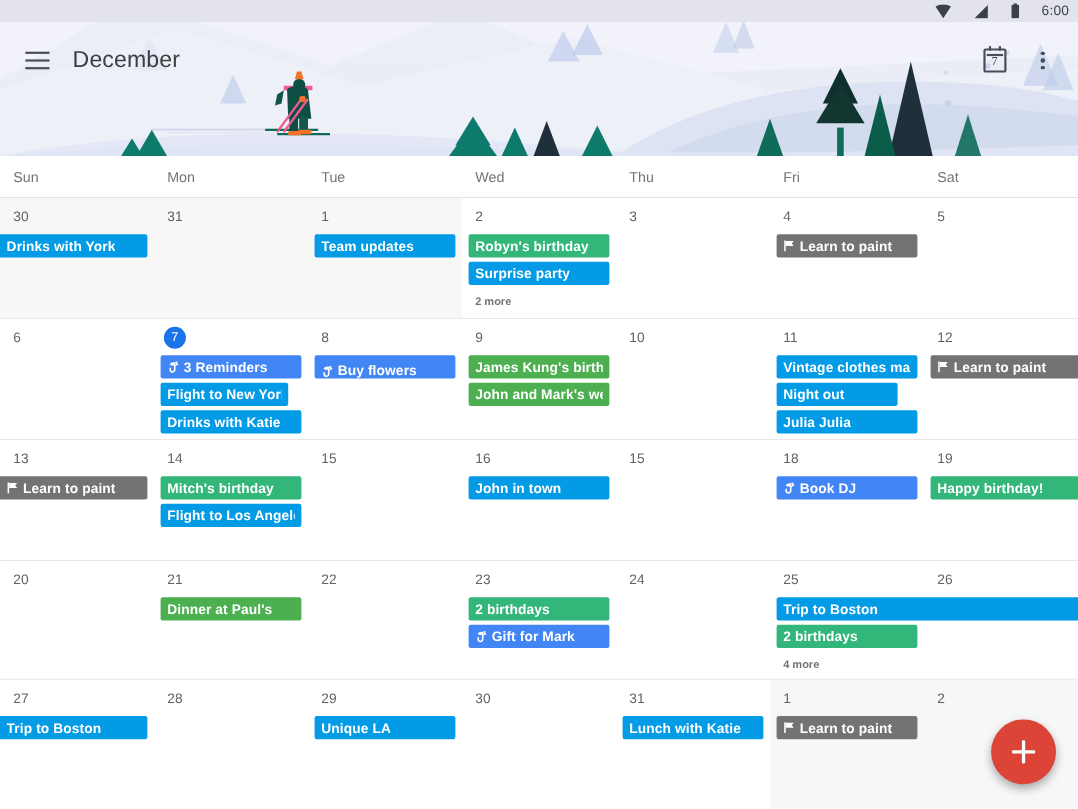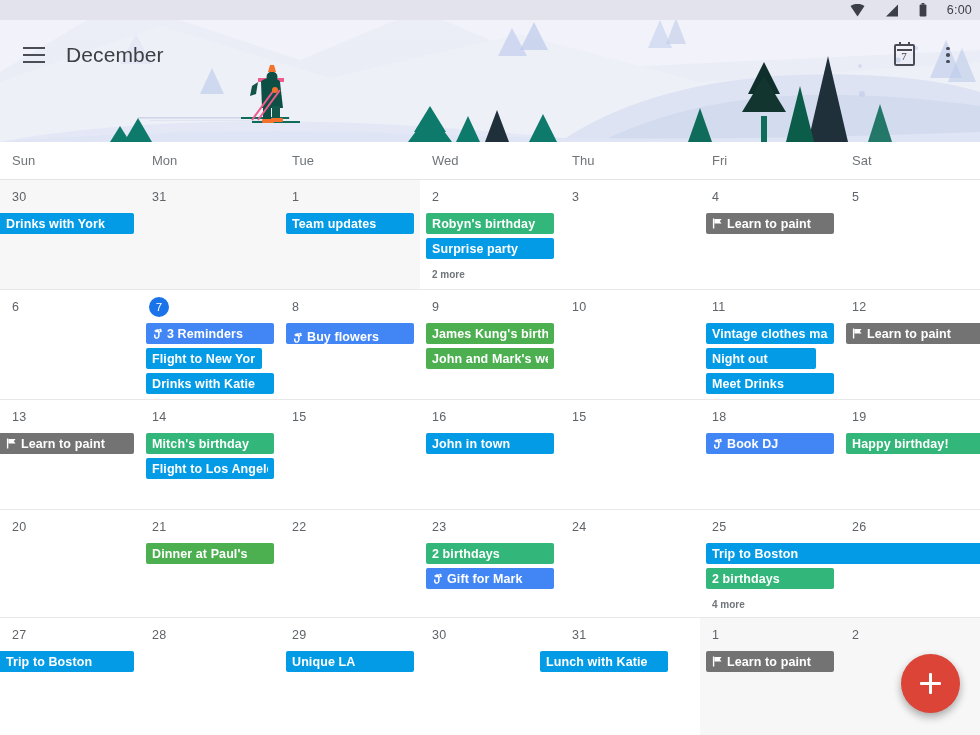--- a/index.html
+++ b/index.html
@@ -338,21 +338,21 @@
         <div class="ev grass" style="left: 426px; top: 58px; width: 128px;">
           <span class="etx">John and Mark's we</span>
         </div>
         <div class="ev blue" style="left: 706px; top: 33px; width: 128px; align-items: center;">
           <span class="etx">Vintage clothes ma</span>
         </div>
         <div class="ev blue" style="left: 706px; top: 58px; width: 110px;">
           <span class="etx">Night out</span>
         </div>
         <div class="ev blue" style="left: 706px; top: 83px; width: 128px;">
-          <span class="etx">Meet Drinks</span>
+          <span class="etx">Julia Julia</span>
         </div>
         <div class="ev orange" style="left: 846px; top: 33px; width: 140px; border-top-right-radius: 0px; border-bottom-right-radius: 0px;">
           <span class="gicon">
             <svg width="11" height="11" viewBox="0 0 11 11">
               <path d="M1.6 0.6 L1.6 10.4" stroke="#fff" stroke-width="1.4"></path>
               <path d="M2.4 1 L9.6 1 L7.8 3.3 L9.6 5.6 L2.4 5.6 Z" fill="#fff"></path>
             </svg>
           </span>
           <span class="etx">Learn to paint</span>
         </div>
@@ -488,21 +488,21 @@
           <div class="daynum">2</div>
         </div>
       </div>
       <div class="evlayer">
         <div class="ev blue" style="left: 0px; top: 33px; width: 134px; border-top-left-radius: 0px; border-bottom-left-radius: 0px;">
           <span class="etx">Trip to Boston</span>
         </div>
         <div class="ev blue" style="left: 286px; top: 33px; width: 128px;">
           <span class="etx">Unique LA</span>
         </div>
-        <div class="ev blue" style="left: 540px; top: 33px; width: 128px;">
+        <div class="ev blue" style="left: 566px; top: 33px; width: 128px;">
           <span class="etx">Lunch with Katie</span>
         </div>
         <div class="ev orange" style="left: 706px; top: 33px; width: 128px;">
           <span class="gicon">
             <svg width="11" height="11" viewBox="0 0 11 11">
               <path d="M1.6 0.6 L1.6 10.4" stroke="#fff" stroke-width="1.4"></path>
               <path d="M2.4 1 L9.6 1 L7.8 3.3 L9.6 5.6 L2.4 5.6 Z" fill="#fff"></path>
             </svg>
           </span>
           <span class="etx">Learn to paint</span>

